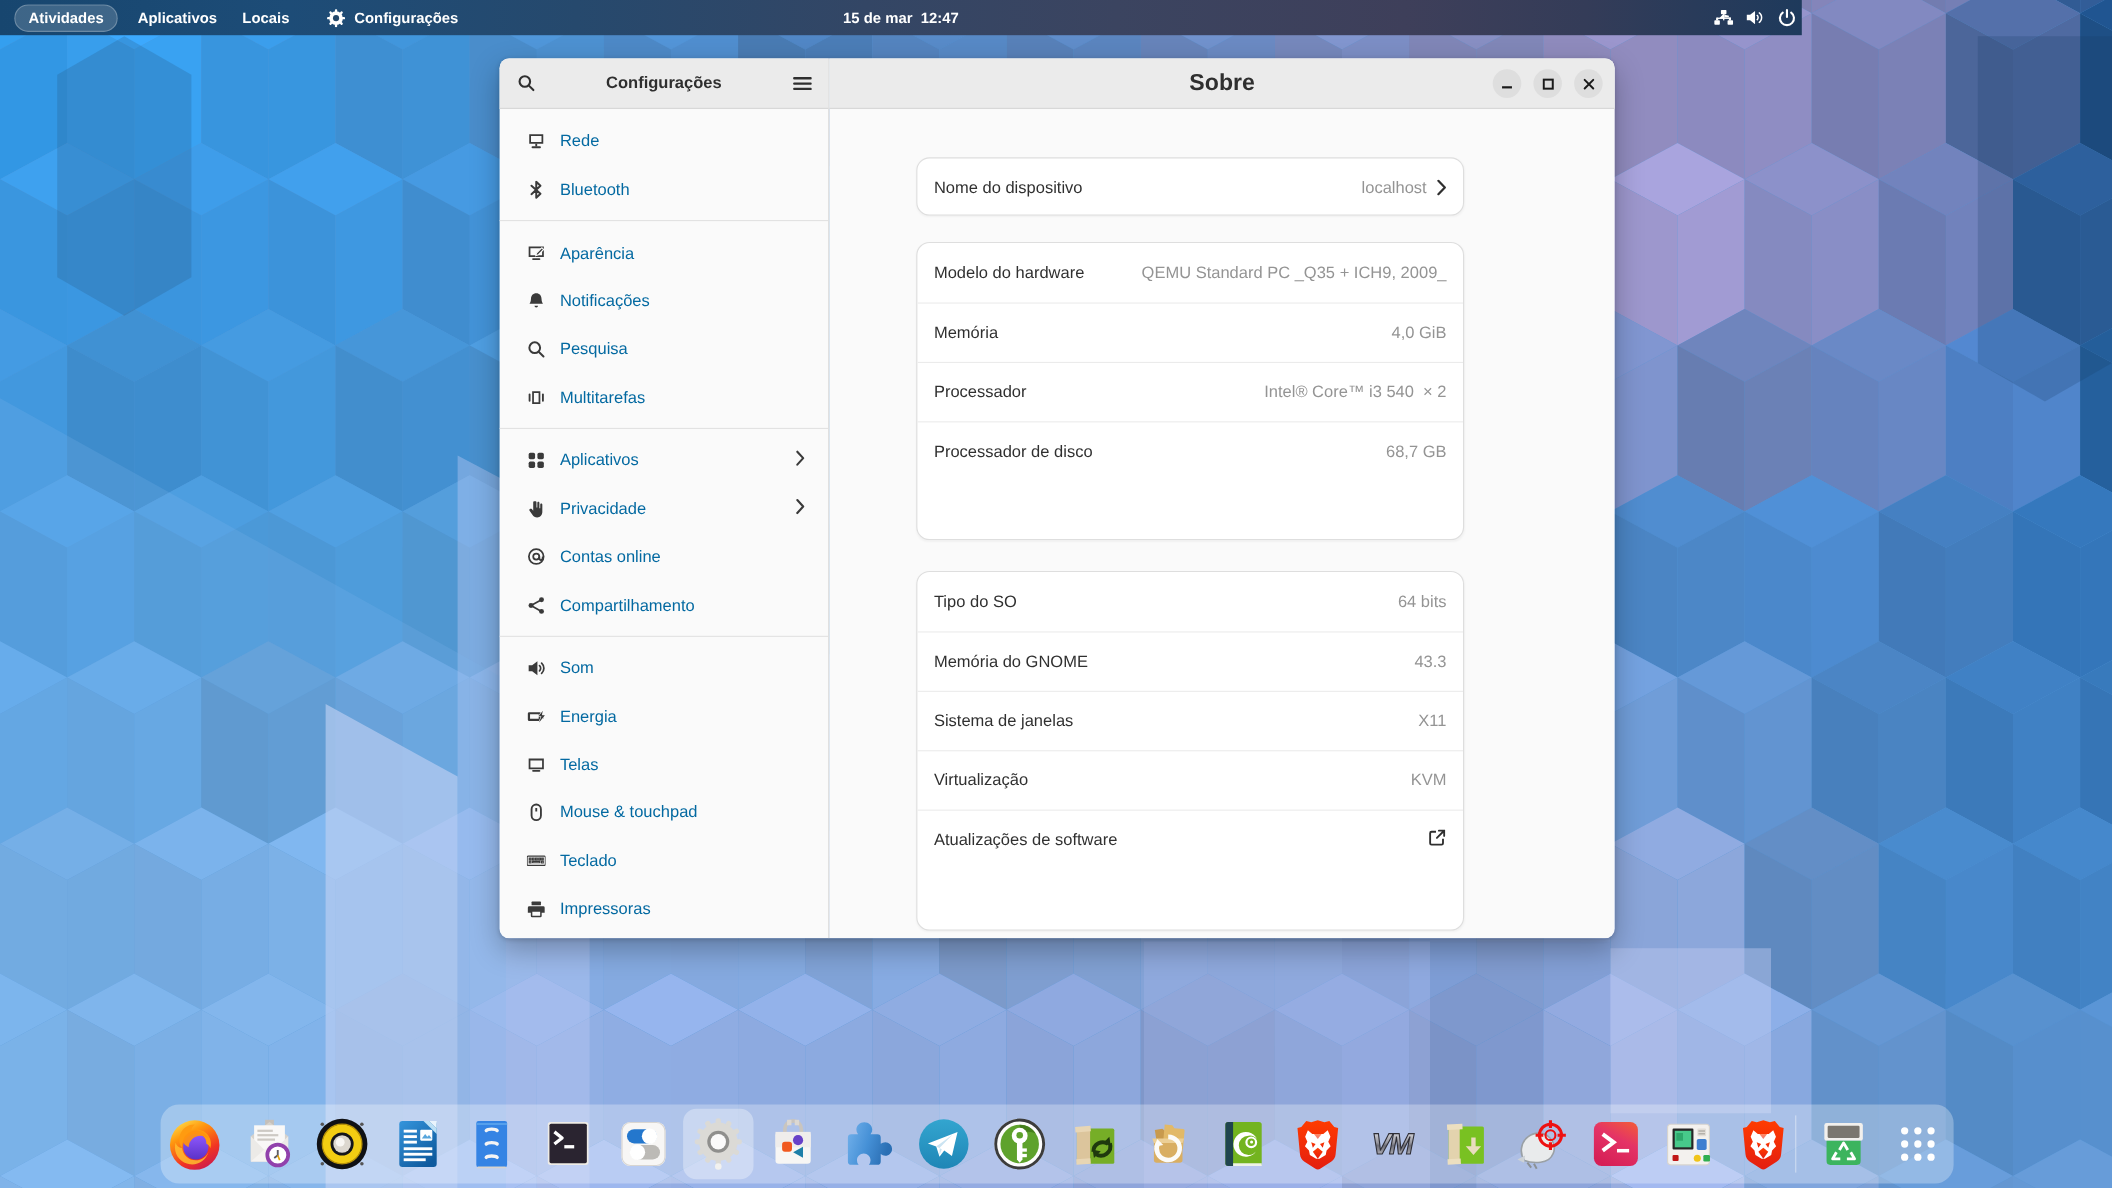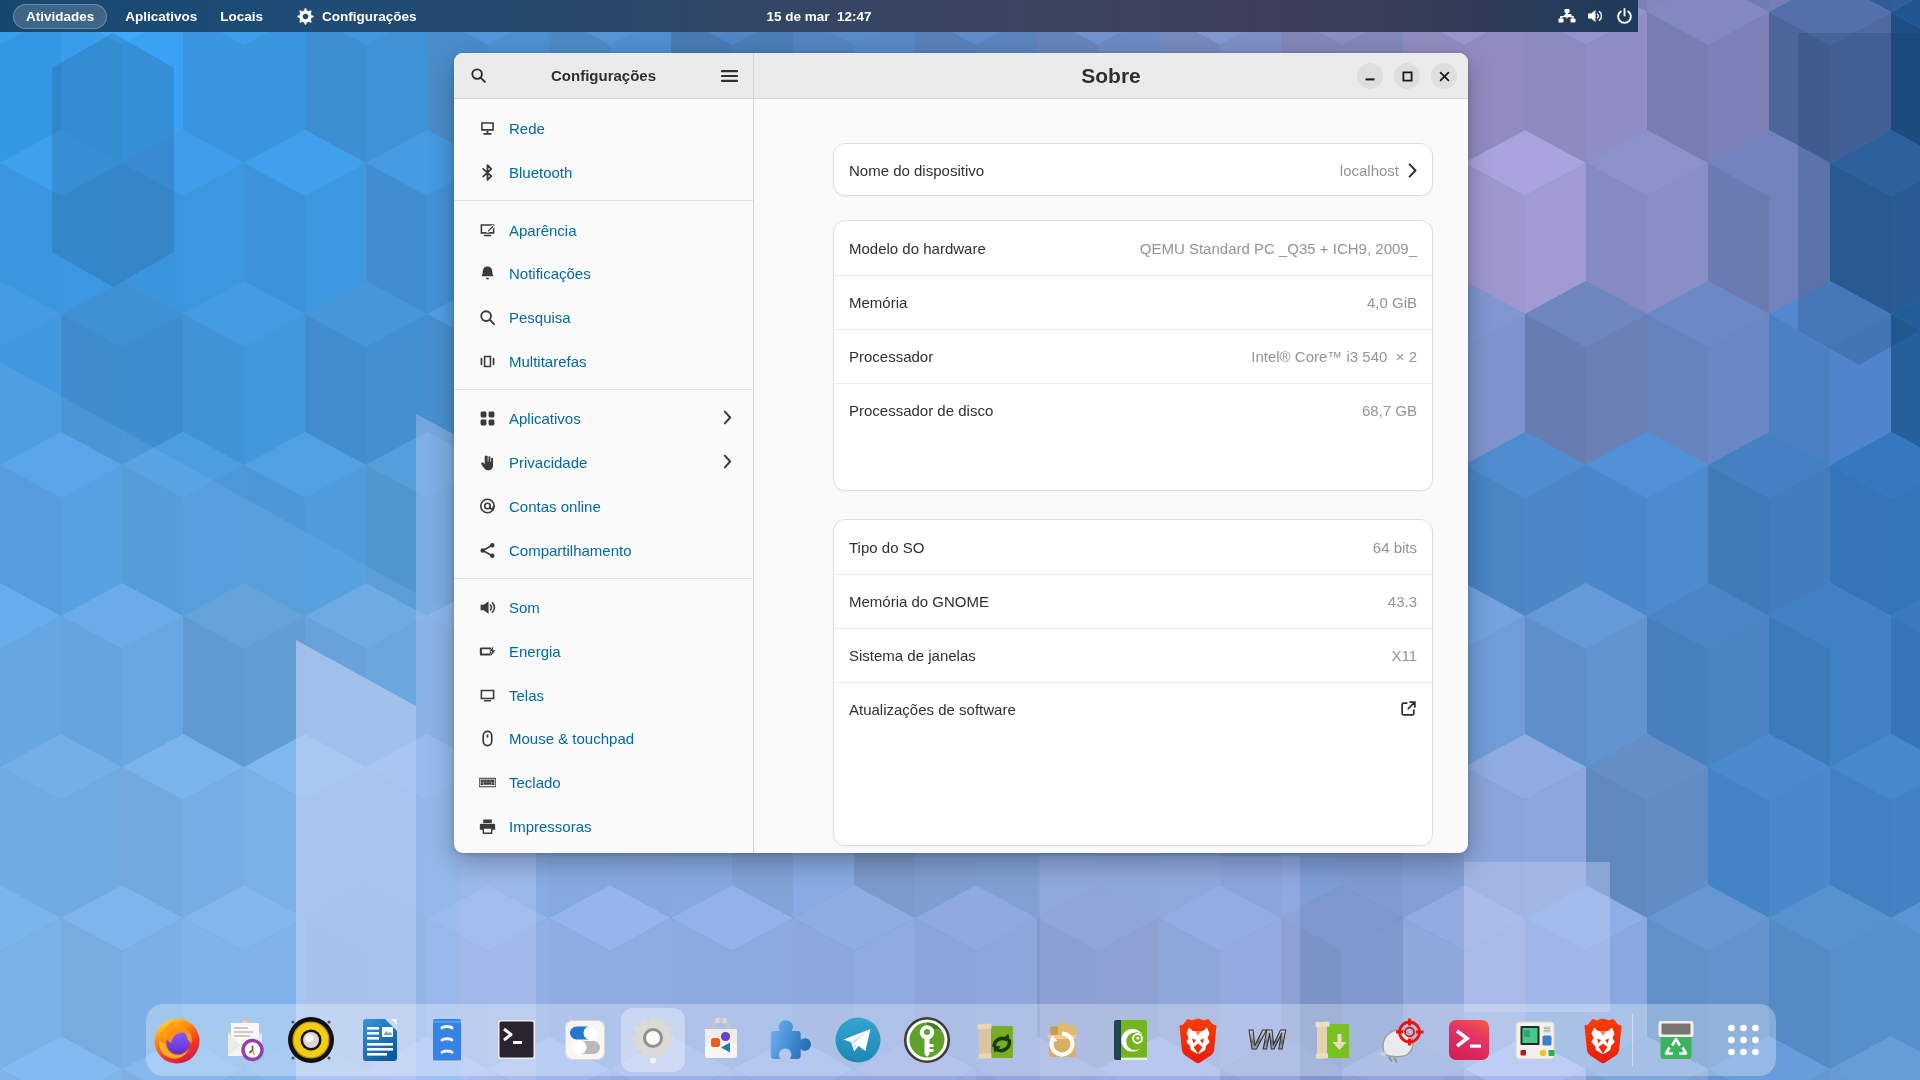--- a/index.html
+++ b/index.html
@@ -21,21 +21,21 @@
 .sb-list{padding-top:8px}
 .sb-row{height:43.7px;display:flex;align-items:center;padding-left:25px;font-size:15px;color:#0369a1}
 .sb-row .ic{width:17px;height:17px;flex:none;margin-right:13px;display:flex;align-items:center;justify-content:center}
 .sb-sep{height:14px;position:relative}
 .sb-sep:after{content:"";position:absolute;left:0;right:0;top:6px;height:1px;background:#e2e2e2}
 .sb-chev{margin-left:auto;margin-right:21px}
 .content{flex:1;background:#fafafa;position:relative}
 .ct-title{font-weight:bold;font-size:21px;color:#2f2f2f;flex:1;text-align:center}
 .wbtns{position:absolute;right:11px;top:10px;display:flex;gap:11px}
 .wbtn{width:26px;height:26px;border-radius:50%;background:#dedede;display:flex;align-items:center;justify-content:center}
-.card{position:absolute;left:79px;width:600px;background:#fff;border:1px solid #dedede;border-radius:12px;overflow:hidden;box-shadow:0 1px 2px rgba(0,0,0,.04)}
+.card{position:absolute;left:79px;width:498px;background:#fff;border:1px solid #dedede;border-radius:12px;overflow:hidden;box-shadow:0 1px 2px rgba(0,0,0,.04)}
 .crow{height:54px;display:flex;align-items:center;padding:0 15px;font-size:15px}
 .crow+.crow{border-top:1px solid #ebebeb}
 .cl{color:#303030}
 .cv{margin-left:auto;color:#949494}
 .dock{position:absolute;left:146px;top:1004px;width:1630px;height:72px;border-radius:17px;background:rgba(255,255,255,.29);z-index:5}
 .dicon{position:absolute;top:1014px;width:52px;height:52px;z-index:6}
 .dhl{position:absolute;left:621px;top:1008px;width:64px;height:64px;border-radius:12px;background:rgba(255,255,255,.33);z-index:5}
 .dsep{position:absolute;left:1632px;top:1014px;width:1px;height:52px;background:rgba(255,255,255,.45);z-index:6}
 </style></head><body>
 <div id="wall">
@@ -769,20 +769,24 @@
         </div>
    <div class="crow">
           <span class="cl">Memória do GNOME</span>
           <span class="cv">43.3</span>
         </div>
    <div class="crow">
           <span class="cl">Sistema de janelas</span>
           <span class="cv">X11</span>
         </div>
    <div class="crow">
+          <span class="cl">Virtualização</span>
+          <span class="cv">KVM</span>
+        </div>
+   <div class="crow">
           <span class="cl">Atualizações de software</span>
           <span class="cv"><svg width="17" height="17" viewBox="0 0 16 16" fill="none" stroke="#2f2f2f" stroke-width="1.6">
               <path d="M7 3H3.2A1.2 1.2 0 0 0 2 4.2v8.6A1.2 1.2 0 0 0 3.2 14h8.6a1.2 1.2 0 0 0 1.2-1.2V9"></path>
               <path d="M9.5 2H14v4.5M13.7 2.3 7.8 8.2" stroke-linecap="round"></path>
             </svg></span>
         </div>
   </div>
  </div>
 </div>
 <div class="dock"></div>

